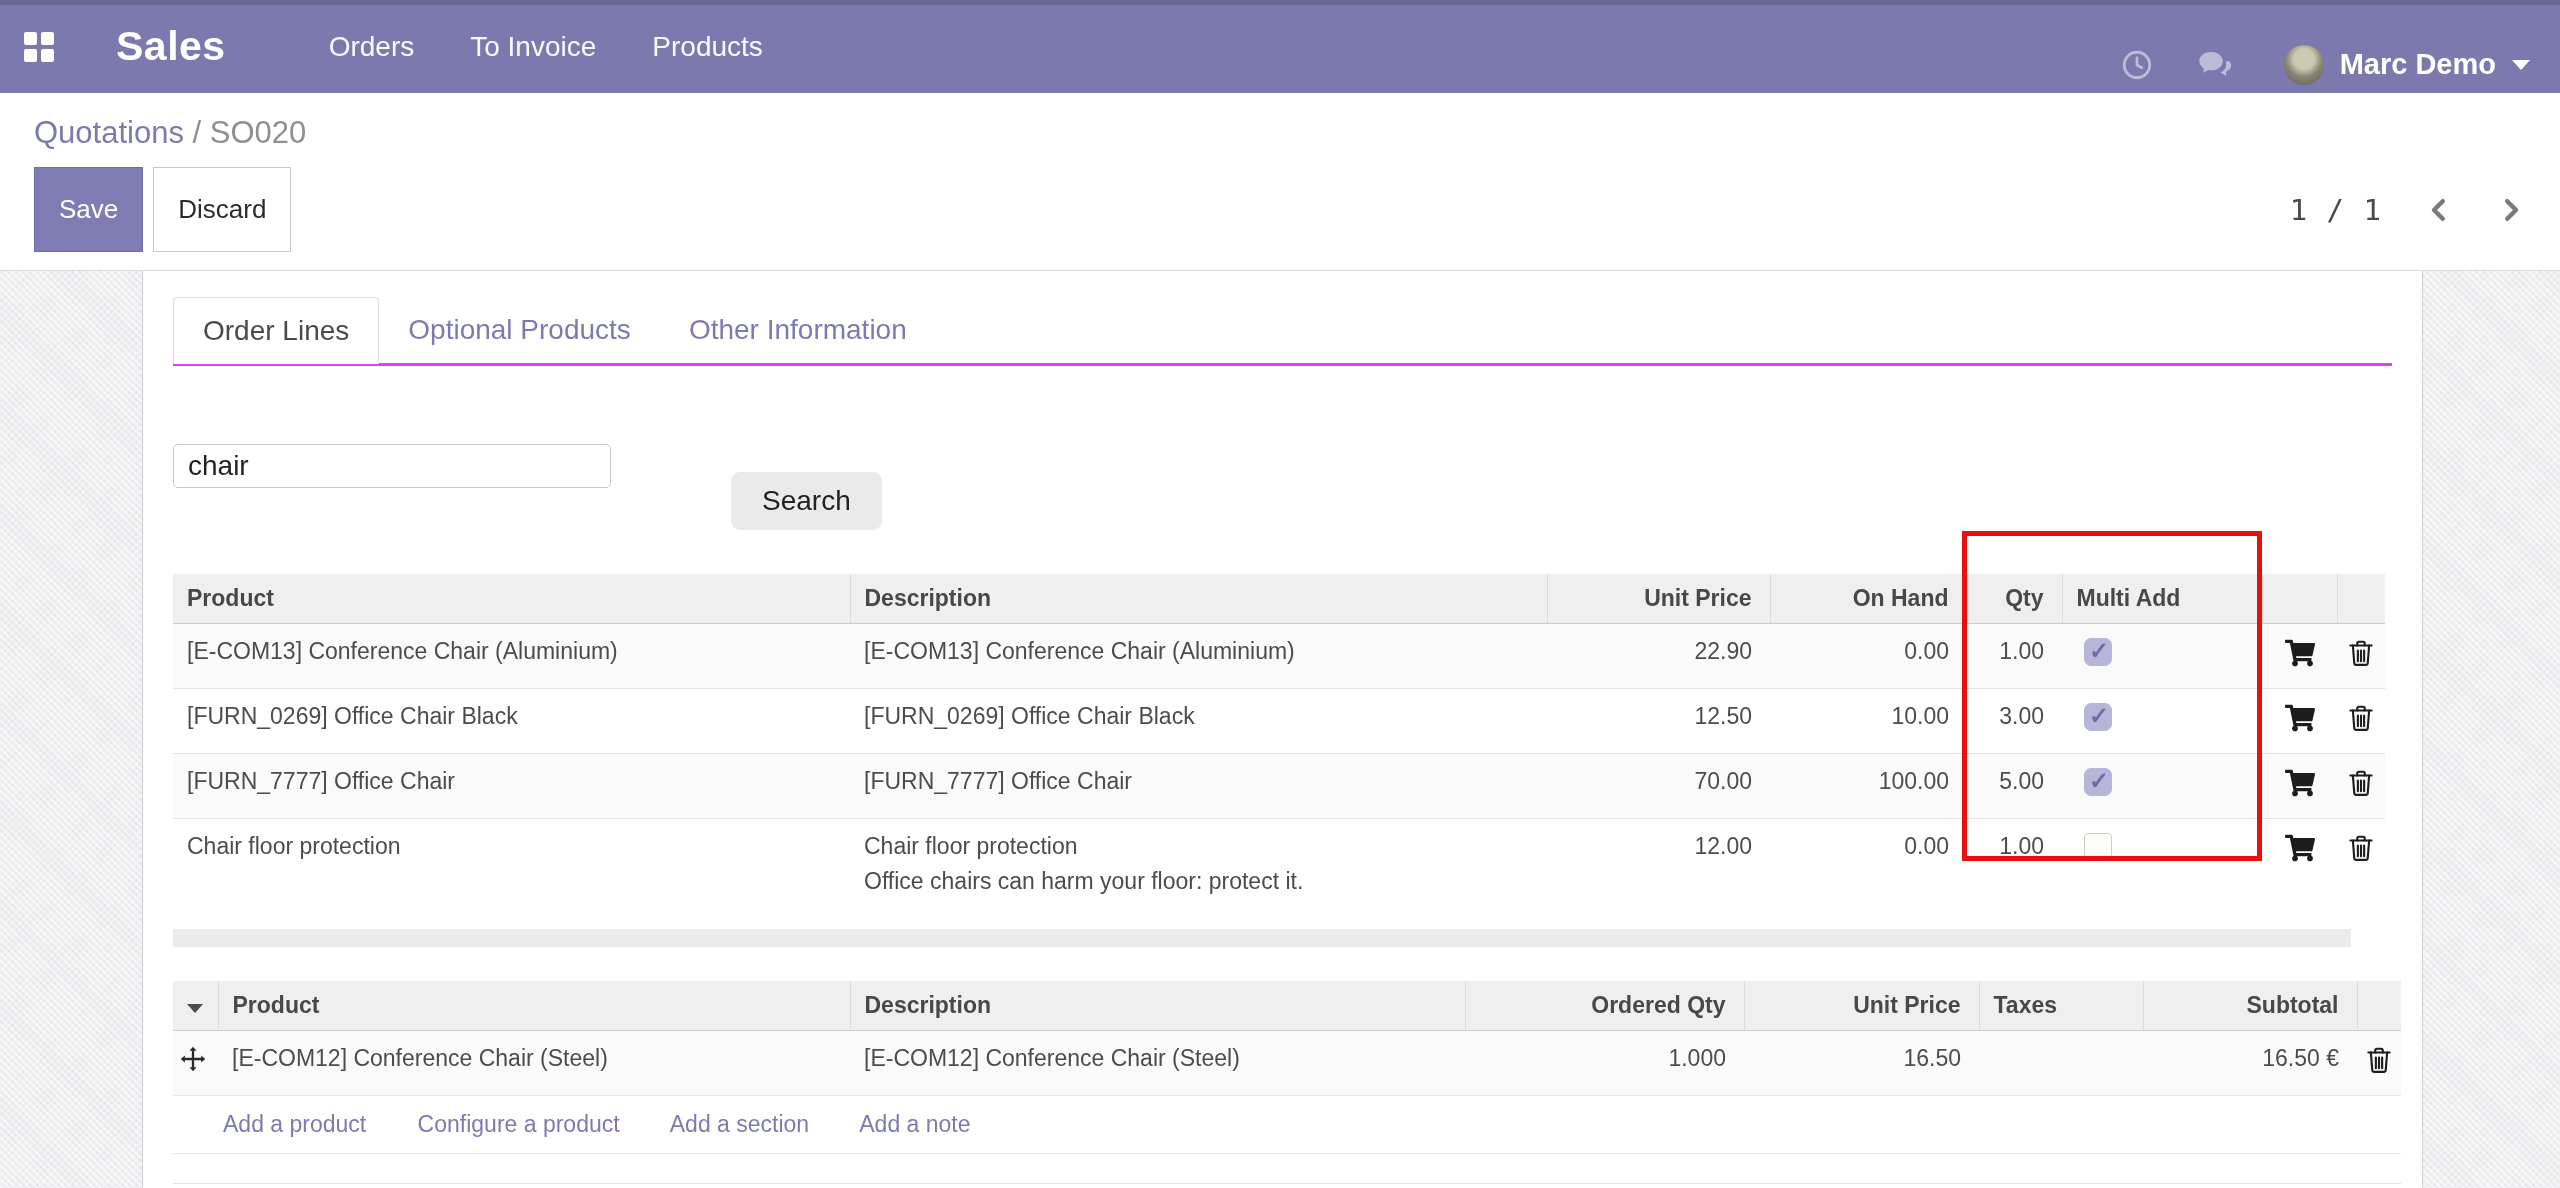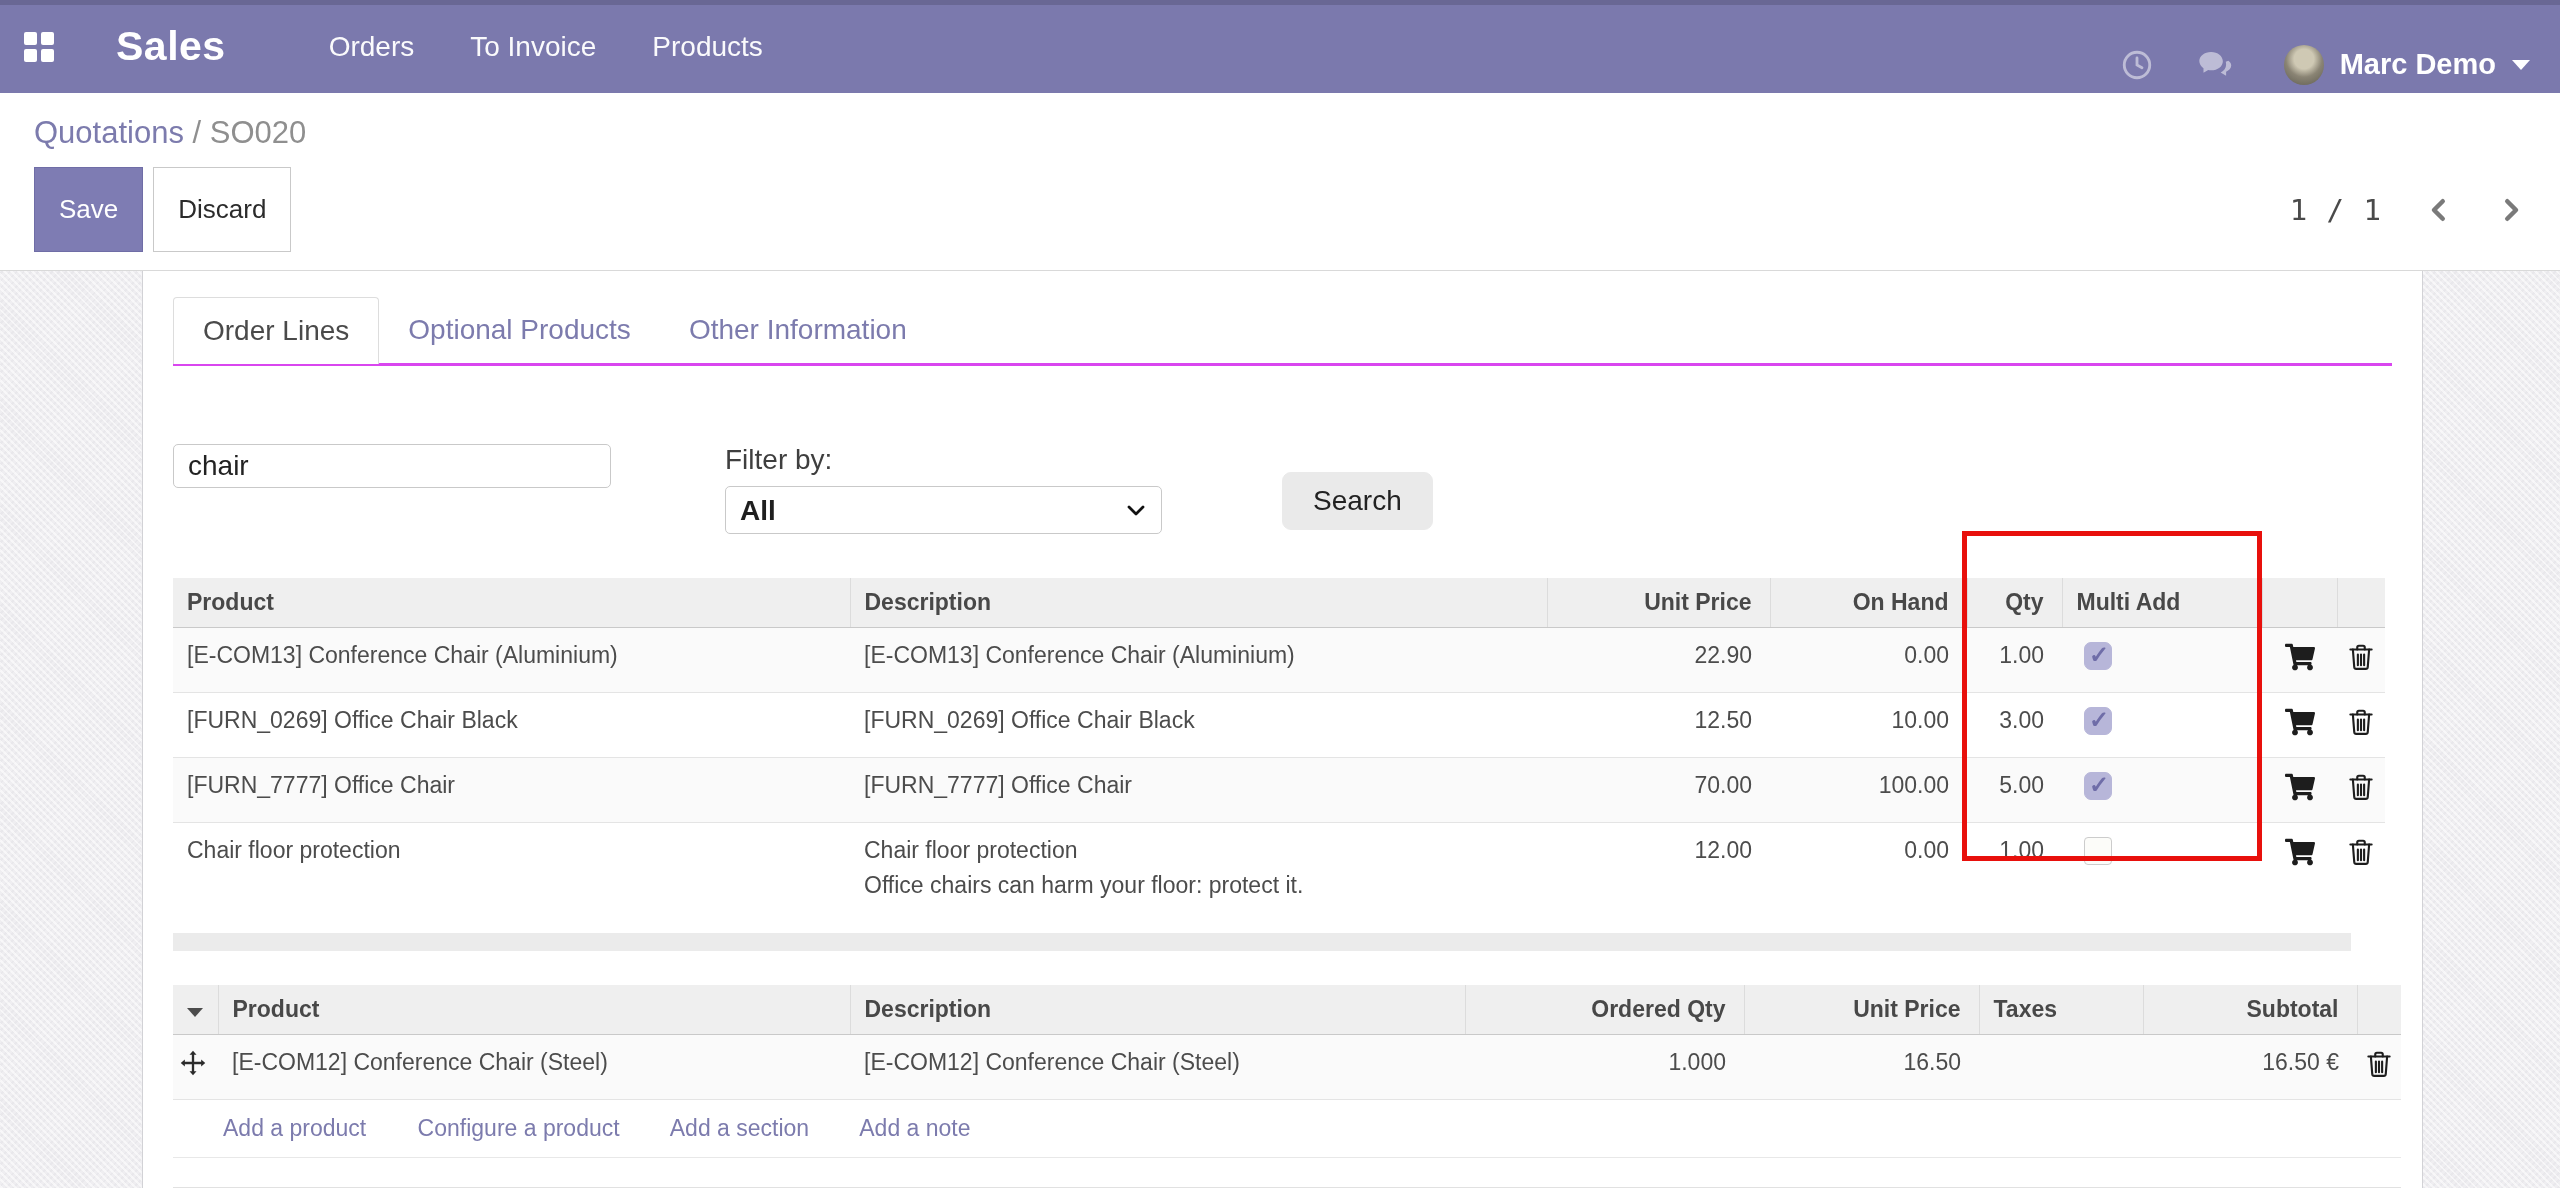--- a/index.html
+++ b/index.html
@@ -171,31 +171,20 @@
     <div class="tabbar">
       <div class="tab active">Order Lines</div>
       <div class="tab">Optional Products</div>
       <div class="tab">Other Information</div>
     </div>
 
     <div class="search-panel">
       <div class="search-group">
         <input class="text-input" type="text" value="chair" style="">
       </div>
-      <div class="filter-group">
-        <label class="field-label">Filter by:</label>
-        <div class="select-wrap">
-          <select class="select-input">
-            <option>All</option>
-          </select>
-          <svg class="select-chevron" viewBox="0 0 24 24" fill="none" stroke="#111" stroke-width="2.8" stroke-linecap="round" stroke-linejoin="round">
-              <path d="M5 9l7 7 7-7"></path>
-            </svg>
-        </div>
-      </div>
       <button class="btn-search">Search</button>
     </div>
 
     <table class="tbl-products">
       <colgroup>
         <col style="width:677px">
           <col style="width:697px">
           <col style="width:223px">
           <col style="width:197px">
         <col style="width:95px">

